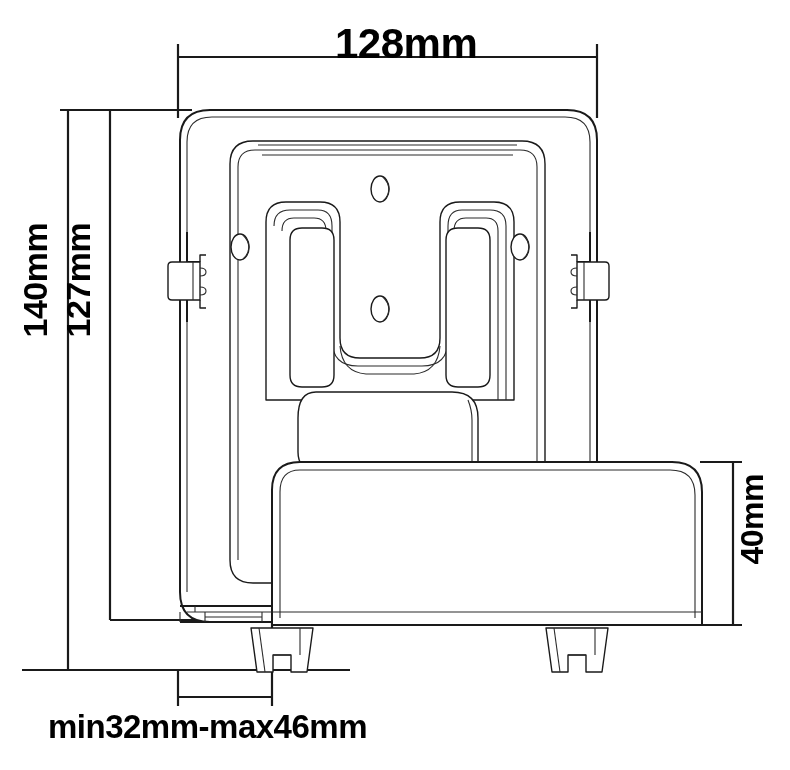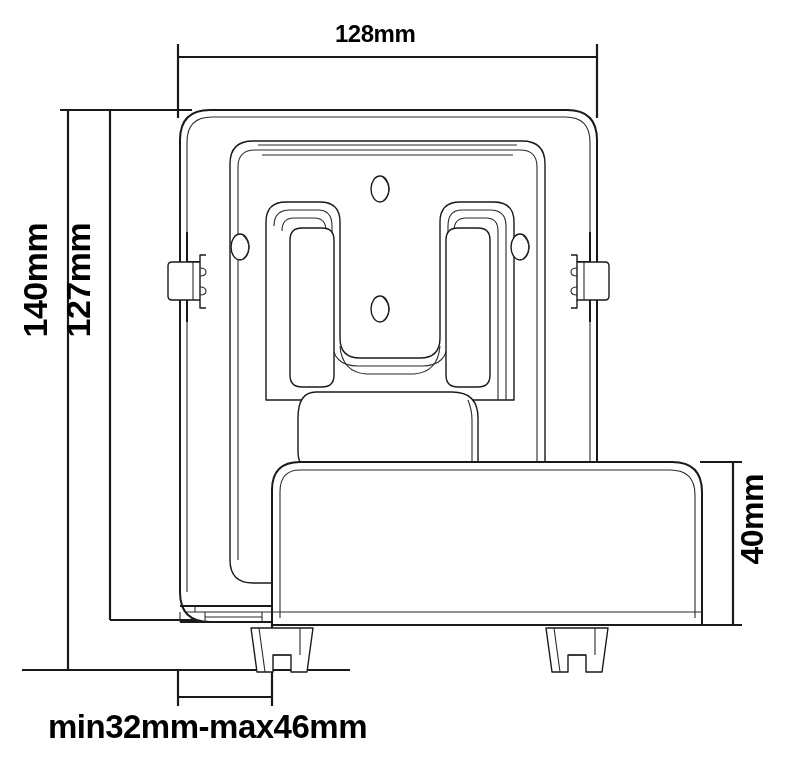--- a/index.html
+++ b/index.html
@@ -28,21 +28,21 @@
     position: absolute;
     font-family: "Liberation Sans", sans-serif;
     font-weight: bold;
     color: #000000;
     white-space: nowrap;
     letter-spacing: -0.5px;
   }
   #label-128 {
     left: 335px;
     top: 20px;
-    font-size: 24px;
+    font-size: 42px;
   }
   #label-140 {
     left: 0px;
     top: 283px;
     font-size: 34px;
     transform: rotate(-90deg);
     transform-origin: center center;
     width: 70px;
     text-align: center;
   }

